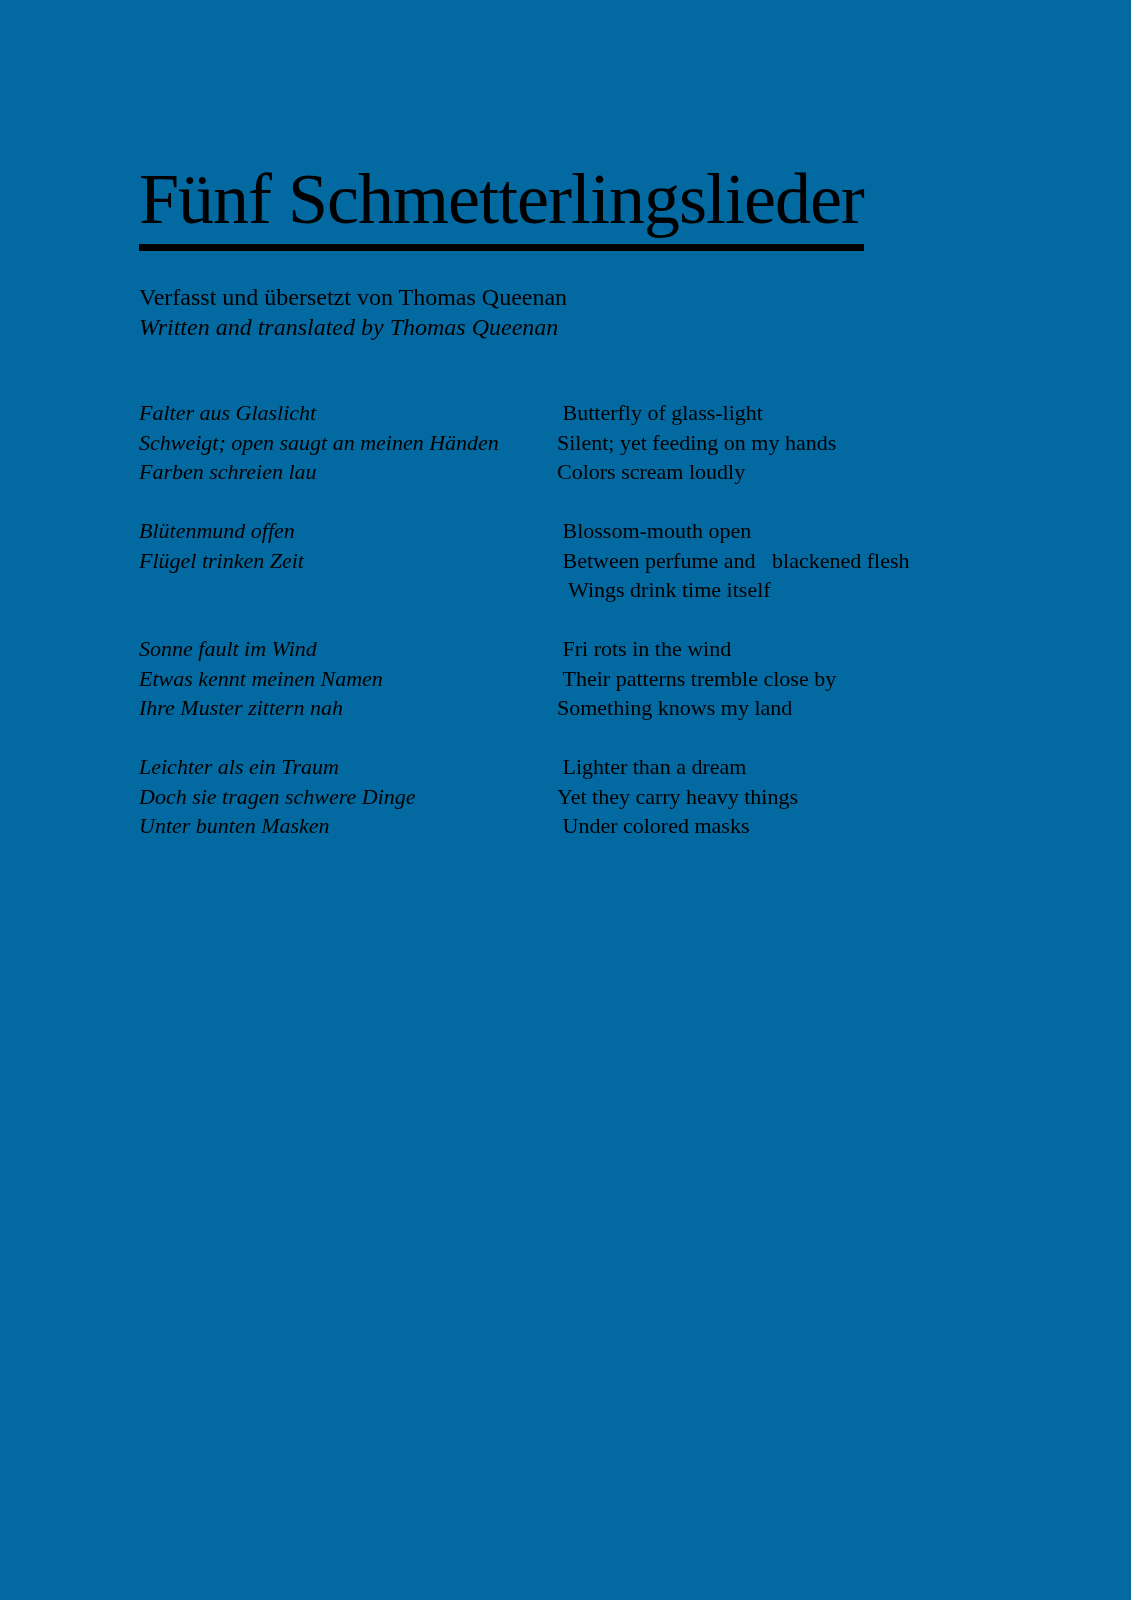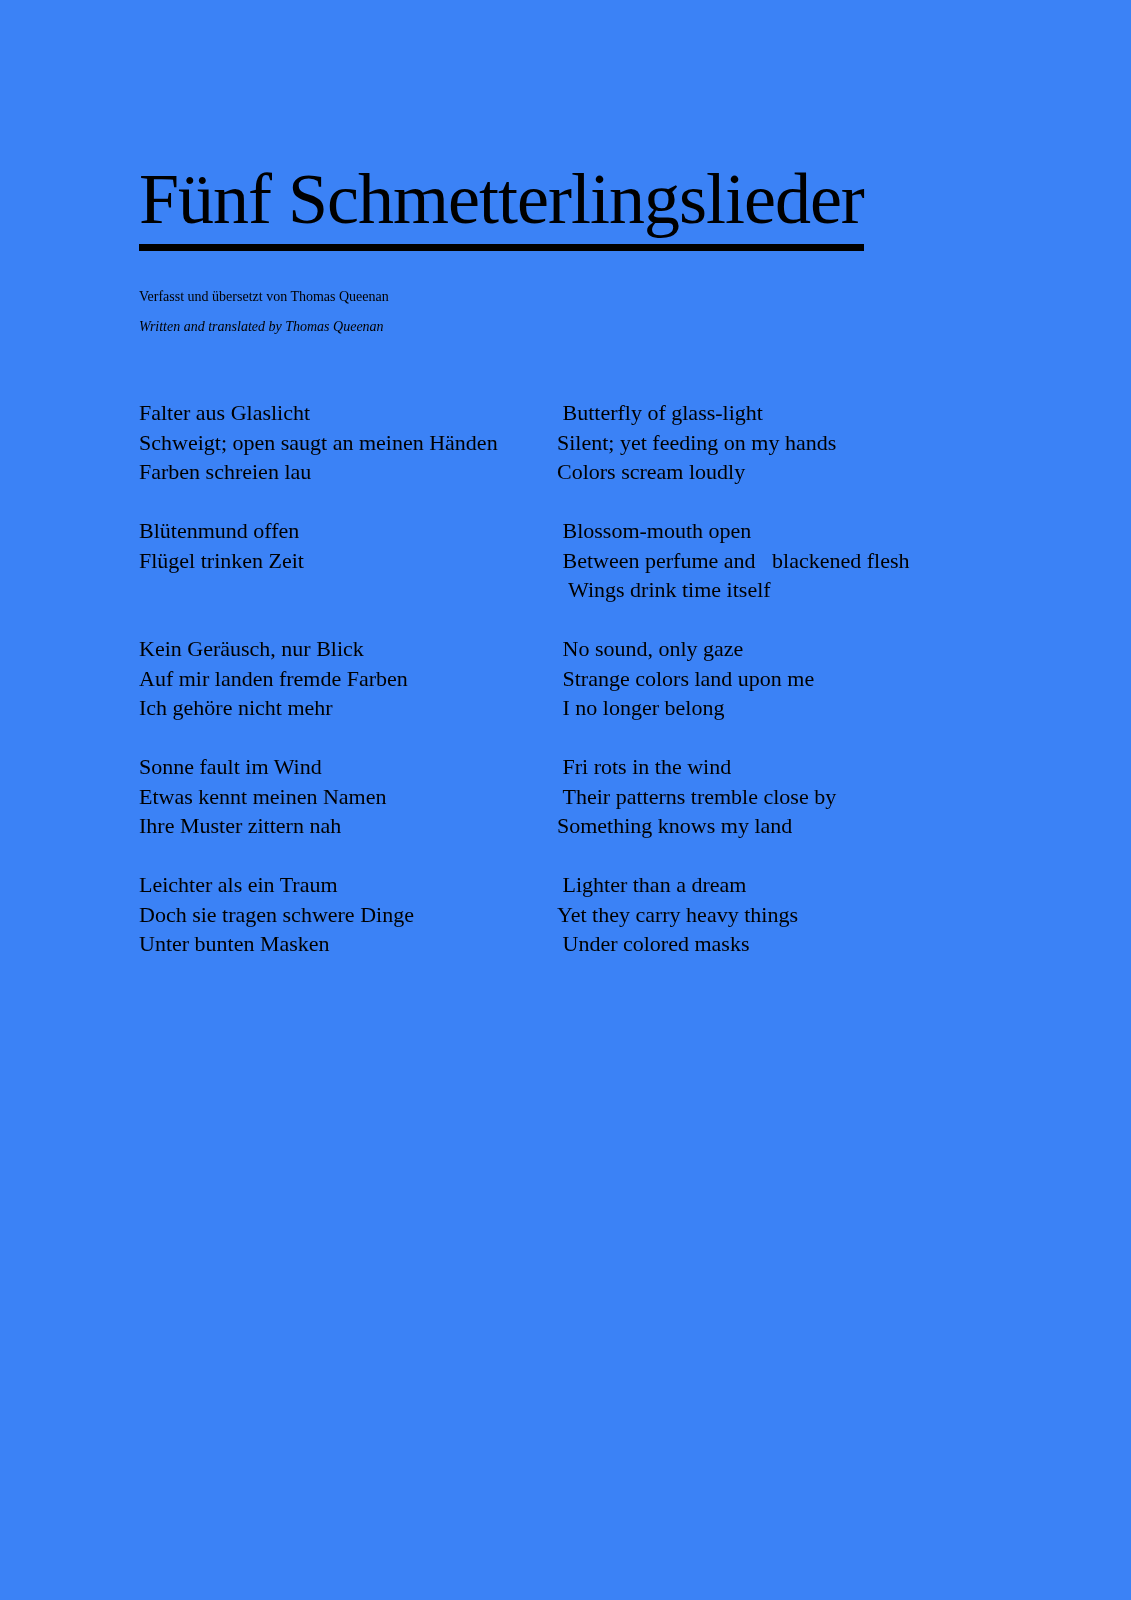--- a/index.html
+++ b/index.html
@@ -11,54 +11,55 @@
   body {
     width: 1131px;
     height: 1600px;
     color: #000000;
     font-family: "Liberation Serif", serif;
     overflow: hidden;
   }
   .page {
     width: 1131px;
     height: 1600px;
-    background: #3b82f6;
+    background: #0369a1;
     padding: 163px 90px 0 139px;
   }
   .title {
     display: inline-block;
     margin: 0;
     font-size: 72px;
     font-weight: 400;
     letter-spacing: -1px;
     line-height: 1;
     padding-bottom: 9px;
     border-bottom: 7px solid #000000;
     white-space: nowrap;
   }
   .byline {
     margin-top: 31px;
-    font-size: 14px;
+    font-size: 24px;
     line-height: 30px;
   }
   .byline-de { font-style: normal; }
   .byline-en { font-style: italic; }
   .stanzas {
     margin-top: 56px;
   }
   .stanza {
     display: flex;
     align-items: flex-start;
     font-size: 22px;
     line-height: 29.5px;
     margin-bottom: 29.5px;
   }
   .col-de {
     width: 418px;
     flex: 0 0 418px;
+    font-style: italic;
   }
   .col-en {
     flex: 1 1 auto;
   }
   .line {
     white-space: pre-wrap;
   }
 </style>
 </head>
 <body>
@@ -92,32 +93,20 @@
         <div class="line">Blütenmund offen</div>
         <div class="line">Flügel trinken Zeit</div>
       </div>
       <div class="col-en">
         <div class="line"> Blossom-mouth open</div>
         <div class="line"> Between perfume and   blackened flesh</div>
         <div class="line">  Wings drink time itself</div>
       </div>
     </div>
 
-    <div class="stanza">
-      <div class="col-de">
-        <div class="line">Kein Geräusch, nur Blick</div>
-        <div class="line">Auf mir landen fremde Farben</div>
-        <div class="line">Ich gehöre nicht mehr</div>
-      </div>
-      <div class="col-en">
-        <div class="line"> No sound, only gaze</div>
-        <div class="line"> Strange colors land upon me</div>
-        <div class="line"> I no longer belong</div>
-      </div>
-    </div>
 
     <div class="stanza">
       <div class="col-de">
         <div class="line">Sonne fault im Wind</div>
         <div class="line">Etwas kennt meinen Namen</div>
         <div class="line">Ihre Muster zittern nah</div>
       </div>
       <div class="col-en">
         <div class="line"> Fri rots in the wind</div>
         <div class="line"> Their patterns tremble close by</div>

